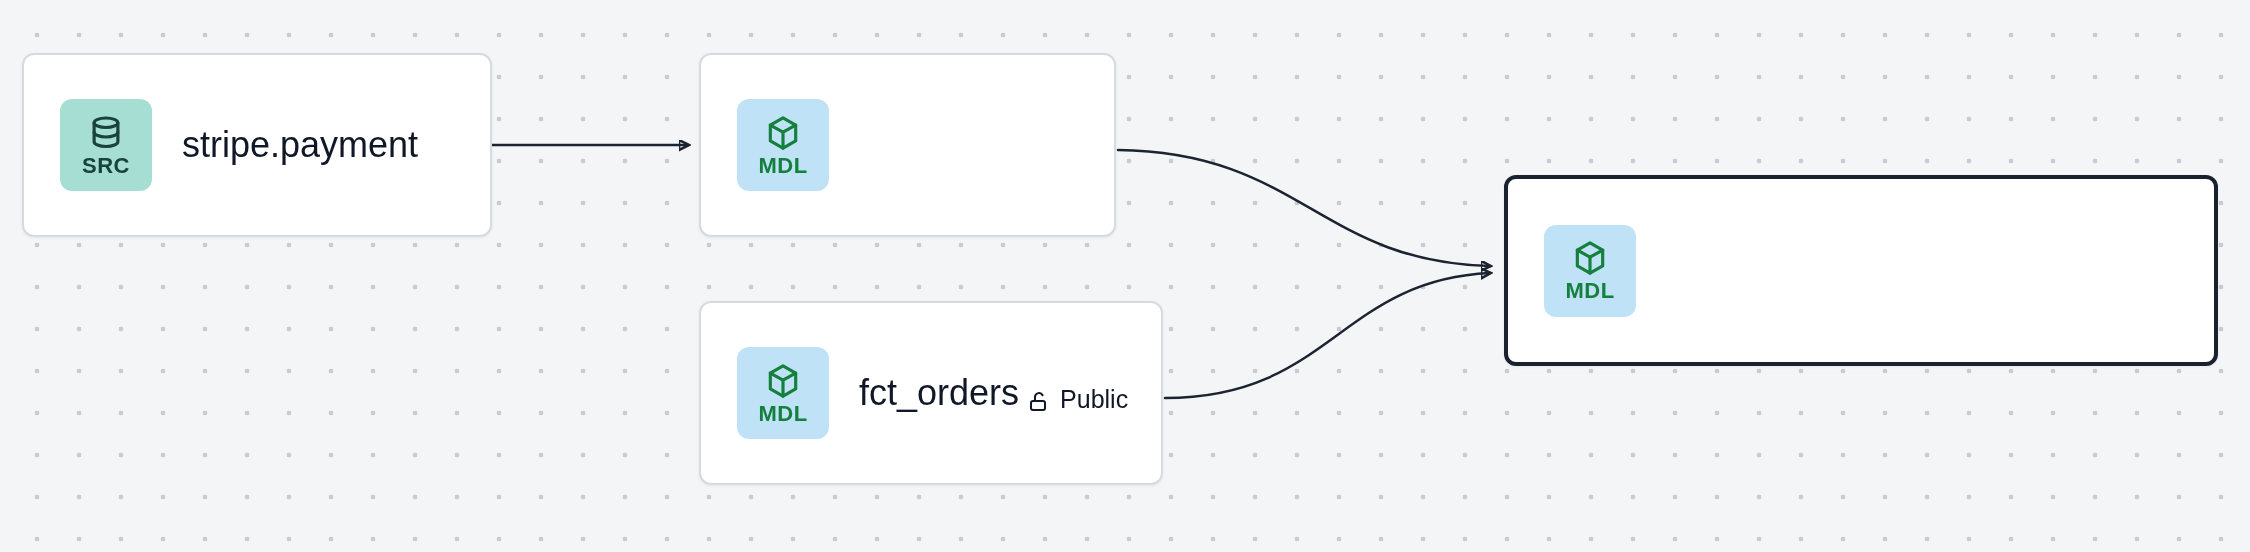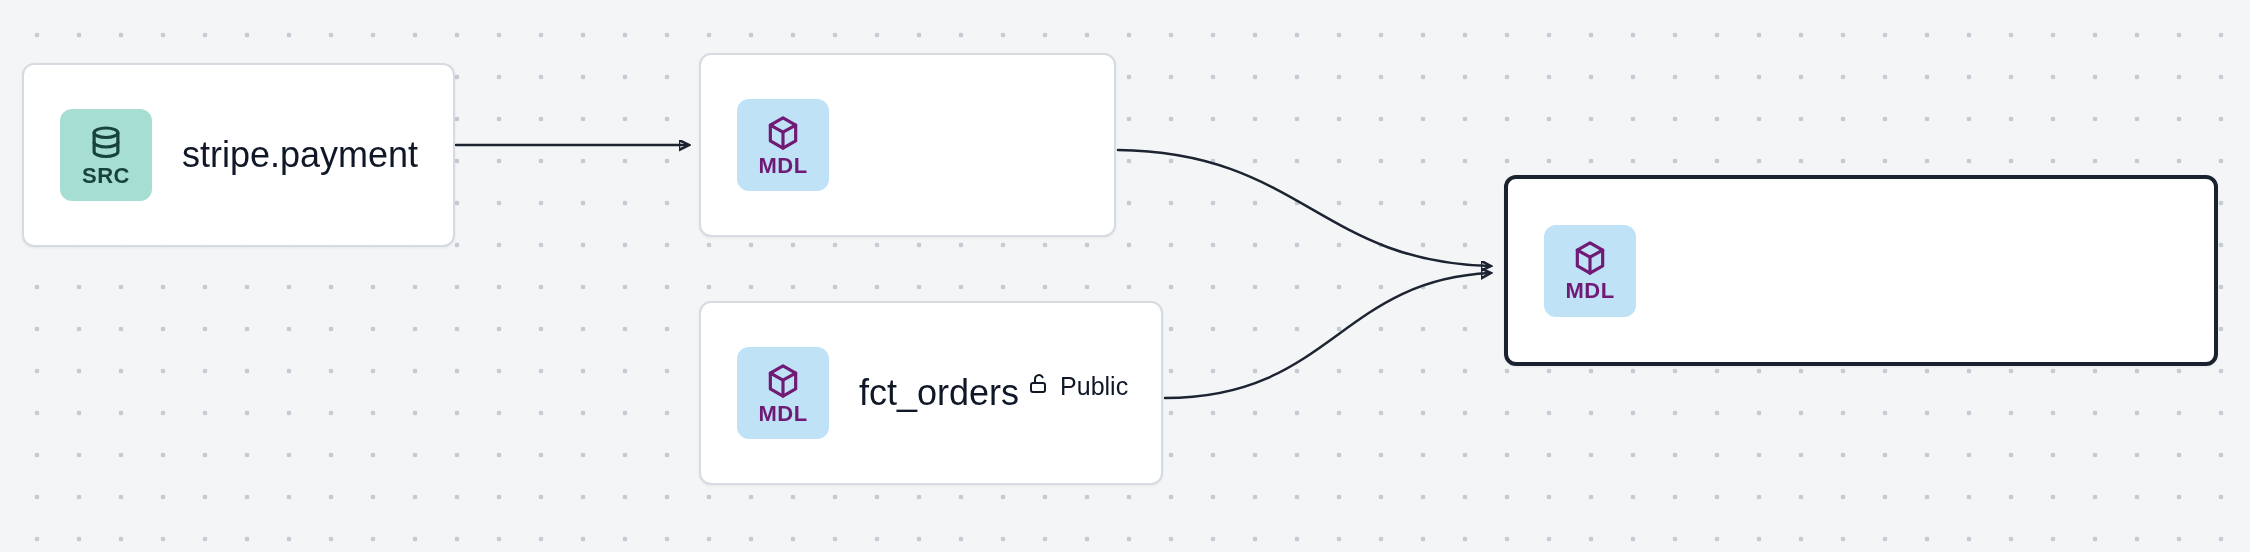--- a/index.html
+++ b/index.html
@@ -51,21 +51,21 @@
     height: 92px;
     border-radius: 12px;
     flex: 0 0 auto;
     display: flex;
     flex-direction: column;
     align-items: center;
     justify-content: center;
     gap: 3px;
   }
   .badge-src { background: #a7ded3; color: #17433c; }
-  .badge-mdl { background: #bfe2f7; color: #701a75; justify-content: center; }
+  .badge-mdl { background: #bfe2f7; color: #15803d; justify-content: center; }
   .badge svg { display: block; }
   .badge-label {
     font-size: 22px;
     font-weight: 700;
     line-height: 1;
     letter-spacing: 0.5px;
   }
   .node-label {
     font-size: 36px;
     font-weight: 500;
@@ -73,21 +73,21 @@
     white-space: nowrap;
   }
   .label-block {
     display: flex;
     flex-direction: row;
     justify-content: center;
     gap: 8px;
   }
   .access-row {
     display: flex;
-    align-items: flex-start;
+    align-items: flex-end;
     gap: 9px;
     color: #101828;
     font-size: 25px;
     font-weight: 400;
   }
   .access-row svg { display: block; }
 </style>
 </head>
 <body>
 
@@ -97,21 +97,21 @@
     <defs>
       <marker id="arrow" markerWidth="12" markerHeight="12" refX="9" refY="5" orient="auto" markerUnits="userSpaceOnUse">
         <path d="M0,0 L10,5 L0,10 Z" fill="#1b2430" stroke="none"></path>
       </marker>
     </defs>
     <line x1="456" y1="145" x2="688" y2="145" marker-end="url(#arrow)"></line>
     <path d="M 1118 150 C 1300 152, 1320 262, 1490 266" marker-end="url(#arrow)"></path>
     <path d="M 1165 398 C 1330 398, 1340 280, 1490 273" marker-end="url(#arrow)"></path>
   </svg>
 
-  <div class="node" style="left:22px; top:53px; width:433px; height:184px;margin-top:10px;">
+  <div class="node" style="left:22px; top:53px; width:470px; height:184px;">
     <div class="badge badge-src">
       <span>
         <svg width="38" height="38" viewBox="0 0 24 24" fill="none" stroke="currentColor" stroke-width="2" stroke-linecap="round">
           <ellipse cx="12" cy="5.5" rx="7.5" ry="3"></ellipse>
           <path d="M4.5 5.5v6c0 1.65 3.36 3 7.5 3s7.5-1.35 7.5-3v-6"></path>
           <path d="M4.5 11.5v6c0 1.65 3.36 3 7.5 3s7.5-1.35 7.5-3v-6"></path>
         </svg>
       </span>
       <span class="badge-label">SRC</span>
     </div>

